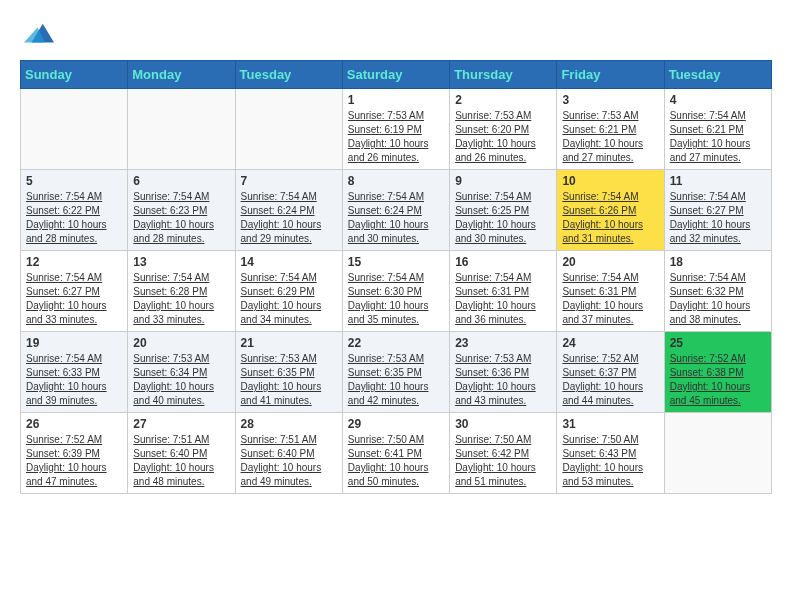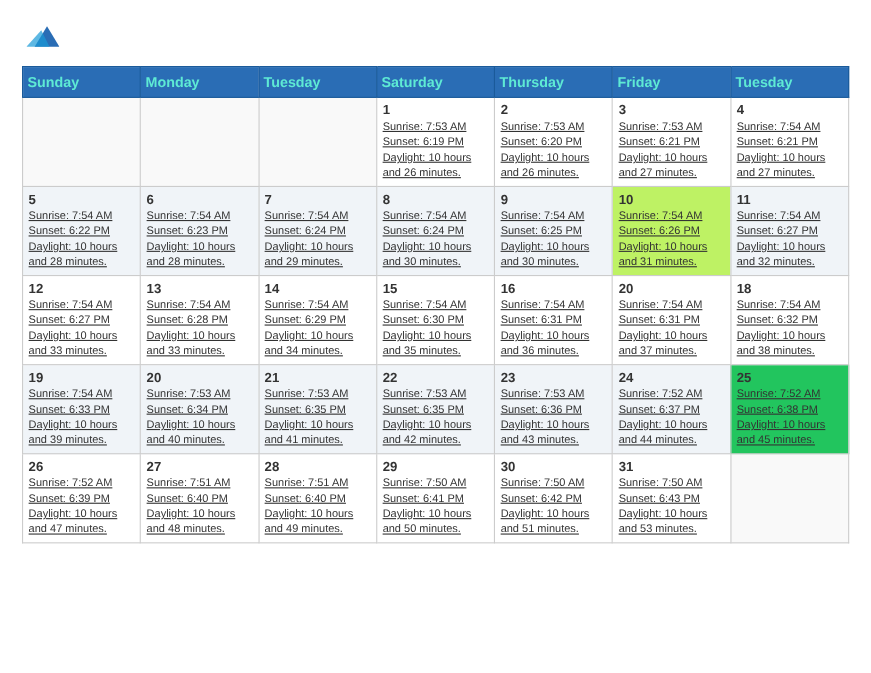--- a/index.html
+++ b/index.html
@@ -162,21 +162,21 @@
           <div class="day-info">Sunrise: 7:54 AM<br>Sunset: 6:24 PM<br>Daylight: 10 hours and 29 minutes.</div>
         </td>
         <td style="background: rgb(240, 244, 248);">
           <span class="day-number">8</span>
           <div class="day-info">Sunrise: 7:54 AM<br>Sunset: 6:24 PM<br>Daylight: 10 hours and 30 minutes.</div>
         </td>
         <td style="background: rgb(240, 244, 248);">
           <span class="day-number">9</span>
           <div class="day-info">Sunrise: 7:54 AM<br>Sunset: 6:25 PM<br>Daylight: 10 hours and 30 minutes.</div>
         </td>
-        <td style="background: #bef264;">
+        <td style="background: #fde047;">
           <span class="day-number">10</span>
           <div class="day-info">Sunrise: 7:54 AM<br>Sunset: 6:26 PM<br>Daylight: 10 hours and 31 minutes.</div>
         </td>
         <td style="background: rgb(240, 244, 248); margin-top: 16px;">
           <span class="day-number">11</span>
           <div class="day-info">Sunrise: 7:54 AM<br>Sunset: 6:27 PM<br>Daylight: 10 hours and 32 minutes.</div>
         </td>
       </tr>
       <tr>
         <td>

